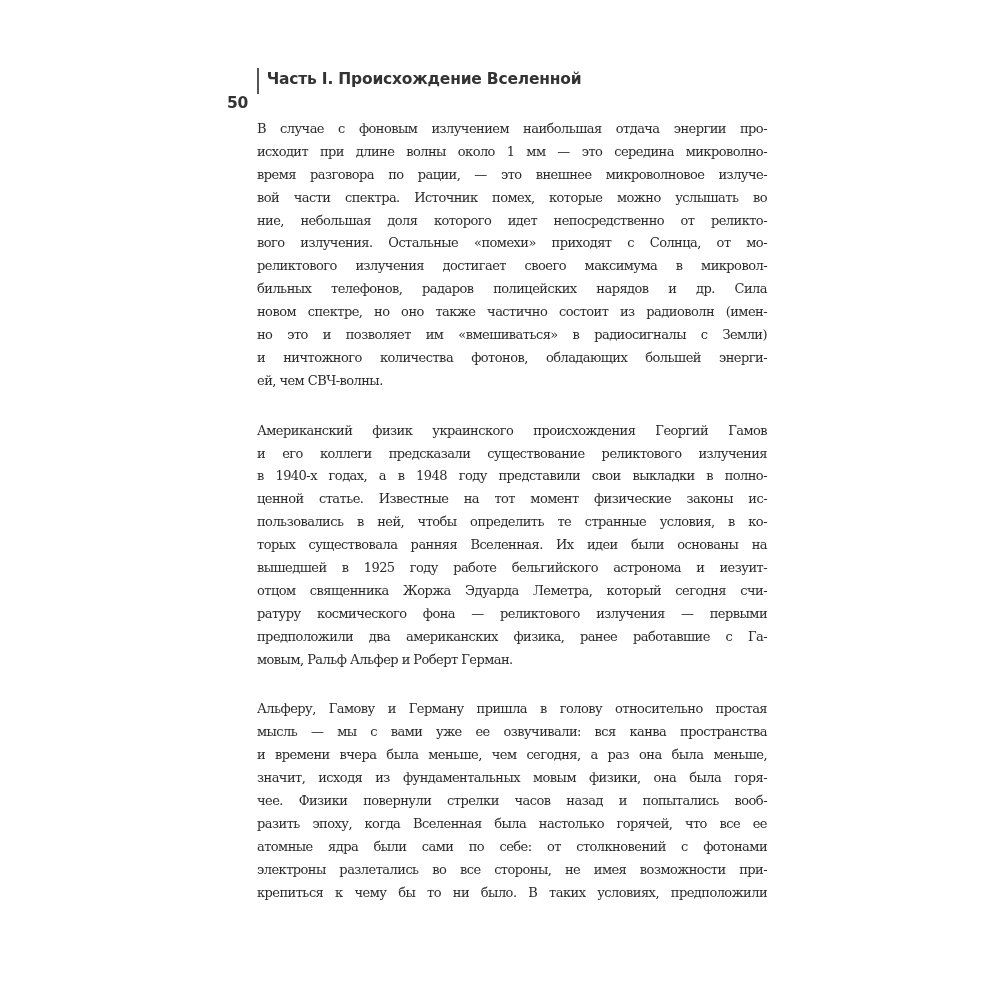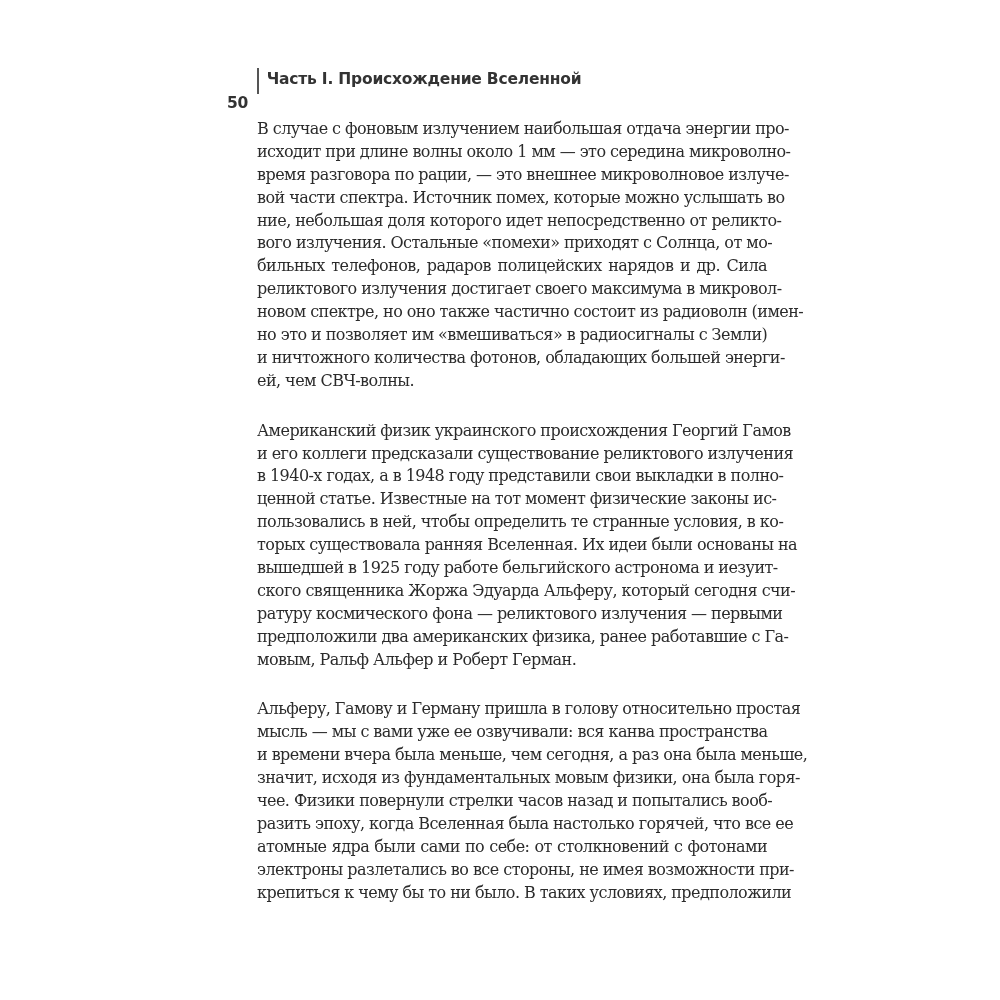--- a/index.html
+++ b/index.html
@@ -42,21 +42,21 @@
     .running-title {
       display: inline-block;
     }
     .body-text {
       position: absolute;
       left: 257px;
       top: 118px;
       width: 510px;
       font-family: "DejaVu Serif", serif;
       color: #2b2b2b;
-      font-size: 16px;
+      font-size: 13px;
       letter-spacing: -0.55px;
     }
     .paragraph {
       margin: 0 0 27px 0;
     }
     .line {
       display: block;
       height: 22.9px;
       line-height: 22.9px;
       white-space: nowrap;
@@ -77,36 +77,36 @@
 </div>
 
 <div class="body-text">
   <p class="paragraph">
     <span class="line">В случае с фоновым излучением наибольшая отдача энергии про-</span>
     <span class="line">исходит при длине волны около 1 мм — это середина микроволно-</span>
     <span class="line">время разговора по рации, — это внешнее микроволновое излуче-</span>
     <span class="line">вой части спектра. Источник помех, которые можно услышать во</span>
     <span class="line">ние, небольшая доля которого идет непосредственно от реликто-</span>
     <span class="line">вого излучения. Остальные «помехи» приходят с Солнца, от мо-</span>
+    <span class="line">реликтового излучения достигает своего максимума в микровол-</span>
     <span class="line">бильных телефонов, радаров полицейских нарядов и др. Сила</span>
-    <span class="line">реликтового излучения достигает своего максимума в микровол-</span>
     <span class="line">новом спектре, но оно также частично состоит из радиоволн (имен-</span>
     <span class="line">но это и позволяет им «вмешиваться» в радиосигналы с Земли)</span>
     <span class="line">и ничтожного количества фотонов, обладающих большей энерги-</span>
     <span class="line last">ей, чем СВЧ-волны.</span>
   </p>
   <p class="paragraph">
     <span class="line">Американский физик украинского происхождения Георгий Гамов</span>
     <span class="line">и его коллеги предсказали существование реликтового излучения</span>
     <span class="line">в 1940-х годах, а в 1948 году представили свои выкладки в полно-</span>
     <span class="line">ценной статье. Известные на тот момент физические законы ис-</span>
     <span class="line">пользовались в ней, чтобы определить те странные условия, в ко-</span>
     <span class="line">торых существовала ранняя Вселенная. Их идеи были основаны на</span>
     <span class="line">вышедшей в 1925 году работе бельгийского астронома и иезуит-</span>
-    <span class="line">ского священника Жоржа Эдуарда Альферу, который сегодня счи-</span>
+    <span class="line">отцом священника Жоржа Эдуарда Леметра, который сегодня счи-</span>
     <span class="line">ратуру космического фона — реликтового излучения — первыми</span>
     <span class="line">предположили два американских физика, ранее работавшие с Га-</span>
     <span class="line last">мовым, Ральф Альфер и Роберт Герман.</span>
   </p>
   <p class="paragraph">
     <span class="line">Альферу, Гамову и Герману пришла в голову относительно простая</span>
     <span class="line">мысль — мы с вами уже ее озвучивали: вся канва пространства</span>
     <span class="line">и времени вчера была меньше, чем сегодня, а раз она была меньше,</span>
     <span class="line">значит, исходя из фундаментальных мовым физики, она была горя-</span>
     <span class="line">чее. Физики повернули стрелки часов назад и попытались вооб-</span>

